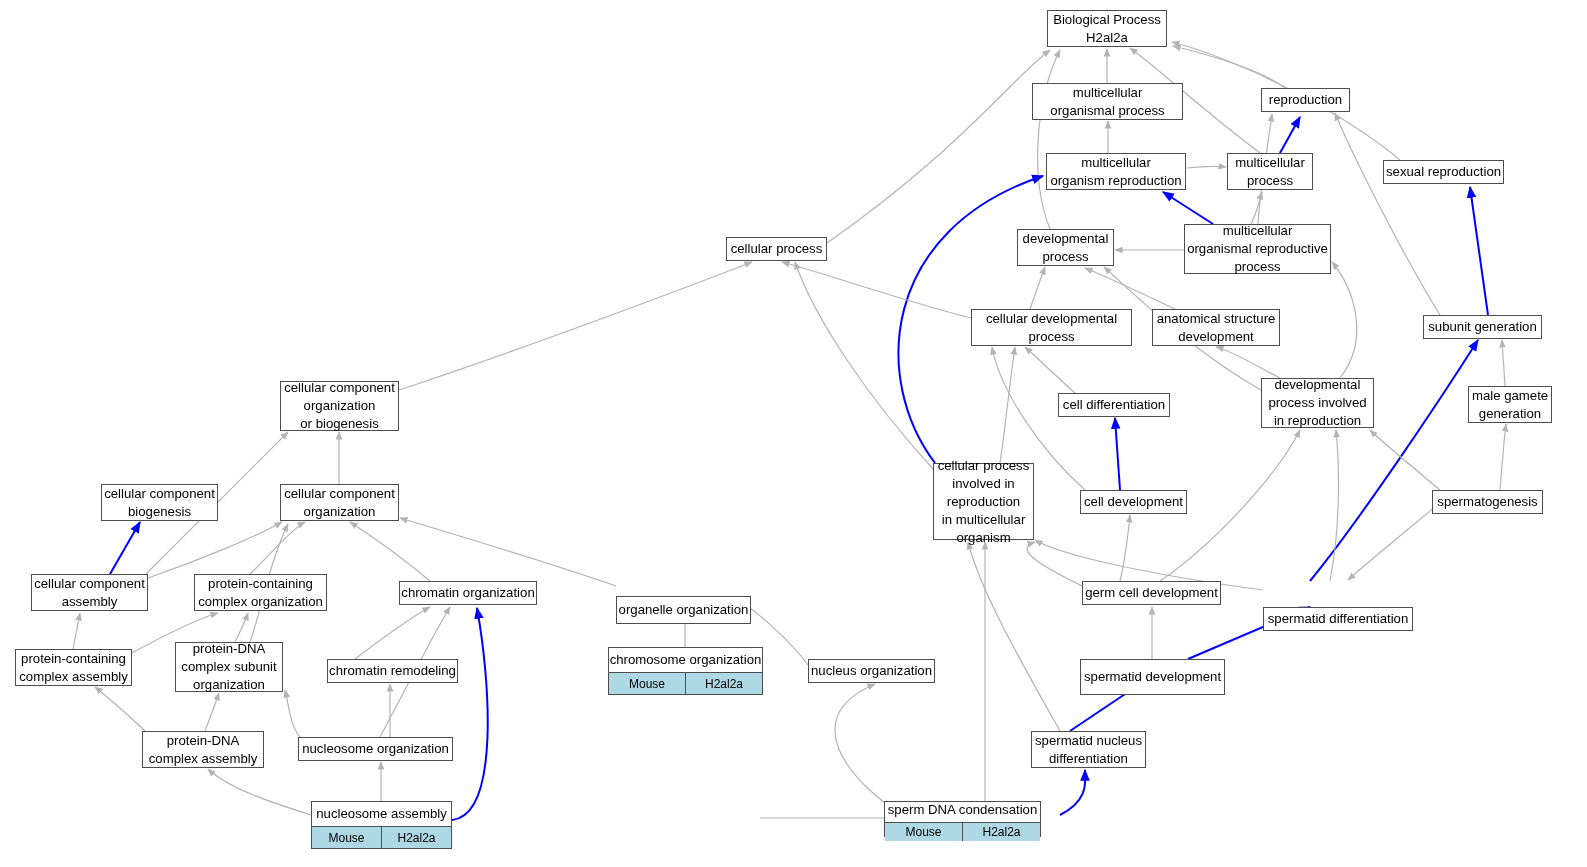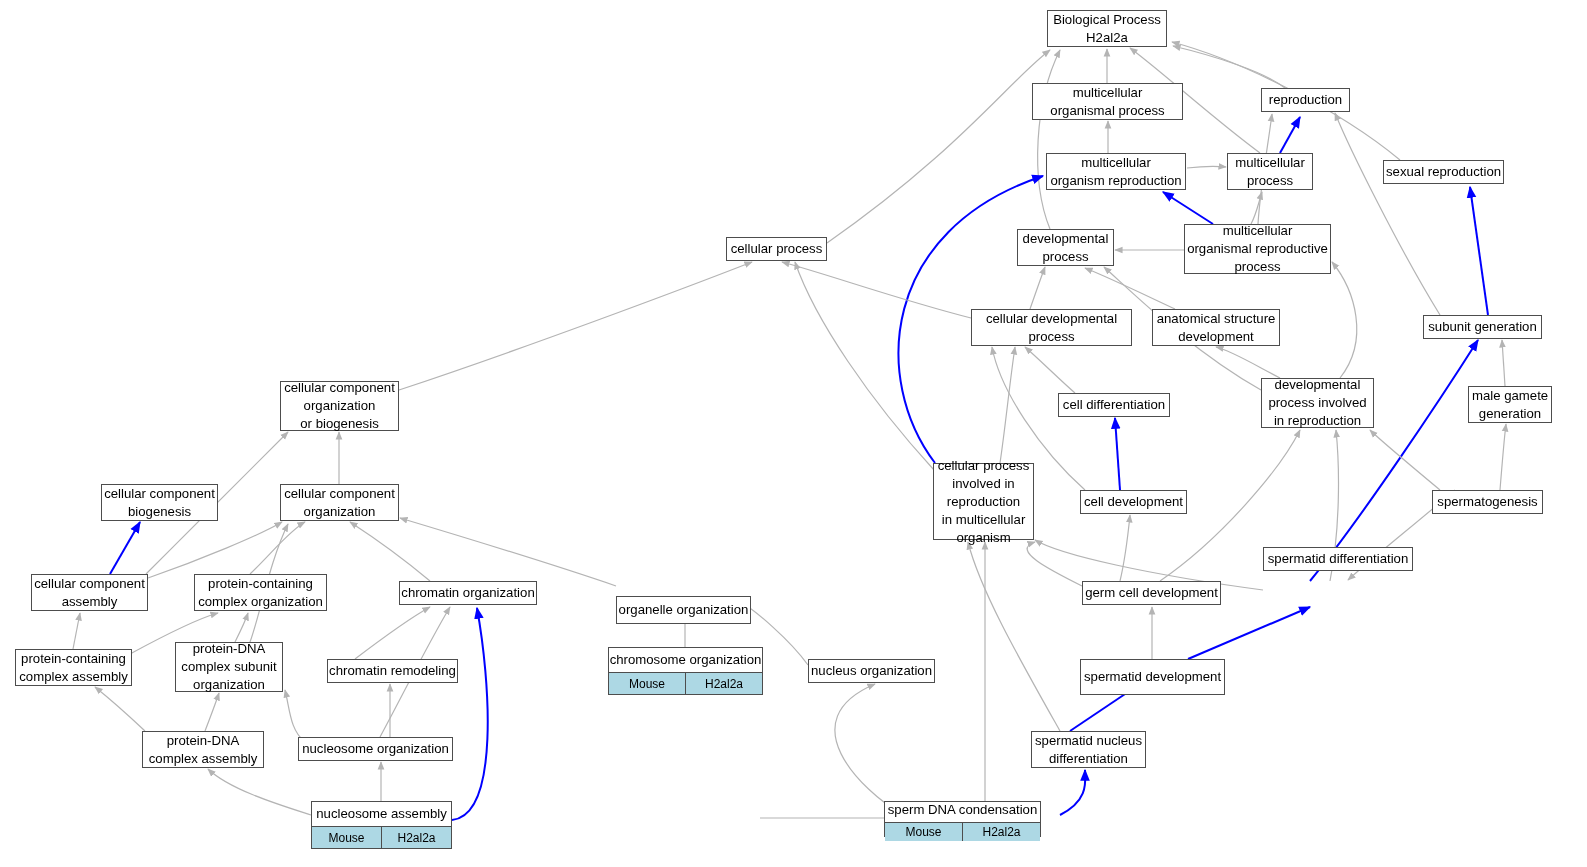--- a/index.html
+++ b/index.html
@@ -193,21 +193,21 @@
 organism</div></div>
       <div class="go-node" style="left: 1080px; top: 490px; width: 107px; height: 24px;"><div class="lbl">cell development</div></div>
       <div class="go-node" style="left: 1432px; top: 490px; width: 111px; height: 24px;"><div class="lbl">spermatogenesis</div></div>
       <div class="go-node" style="left: 31px; top: 574px; width: 117px; height: 37px;"><div class="lbl">cellular component
 assembly</div></div>
       <div class="go-node" style="left: 194px; top: 574px; width: 133px; height: 37px;"><div class="lbl">protein-containing
 complex organization</div></div>
       <div class="go-node" style="left: 399px; top: 581px; width: 138px; height: 24px;"><div class="lbl">chromatin organization</div></div>
       <div class="go-node" style="left: 616px; top: 596px; width: 135px; height: 28px; justify-content: flex-end;"><div class="lbl">organelle organization</div></div>
       <div class="go-node" style="left: 1082px; top: 581px; width: 139px; height: 24px;"><div class="lbl">germ cell development</div></div>
-      <div class="go-node" style="left: 1263px; top: 547px; width: 150px; height: 24px;"><div class="lbl">spermatid differentiation</div></div>
+      <div class="go-node" style="left: 1263px; top: 607px; width: 150px; height: 24px;"><div class="lbl">spermatid differentiation</div></div>
       <div class="go-node" style="left: 15px; top: 649px; width: 117px; height: 37px;"><div class="lbl">protein-containing
 complex assembly</div></div>
       <div class="go-node" style="left: 175px; top: 642px; width: 108px; height: 50px;"><div class="lbl">protein-DNA
 complex subunit
 organization</div></div>
       <div class="go-node" style="left: 327px; top: 659px; width: 131px; height: 24px;"><div class="lbl">chromatin remodeling</div></div>
       <div class="go-node has-anno" style="left: 608px; top: 647px; width: 155px; height: 48px;"><div class="lbl">chromosome organization</div><div class="anno-row"><div class="anno-cell">Mouse</div><div class="anno-cell">H2al2a</div></div></div>
       <div class="go-node" style="left: 808px; top: 659px; width: 127px; height: 24px;"><div class="lbl">nucleus organization</div></div>
       <div class="go-node" style="left: 1080px; top: 659px; width: 145px; height: 36px;"><div class="lbl">spermatid development</div></div>
       <div class="go-node" style="left: 142px; top: 731px; width: 122px; height: 37px;"><div class="lbl">protein-DNA

